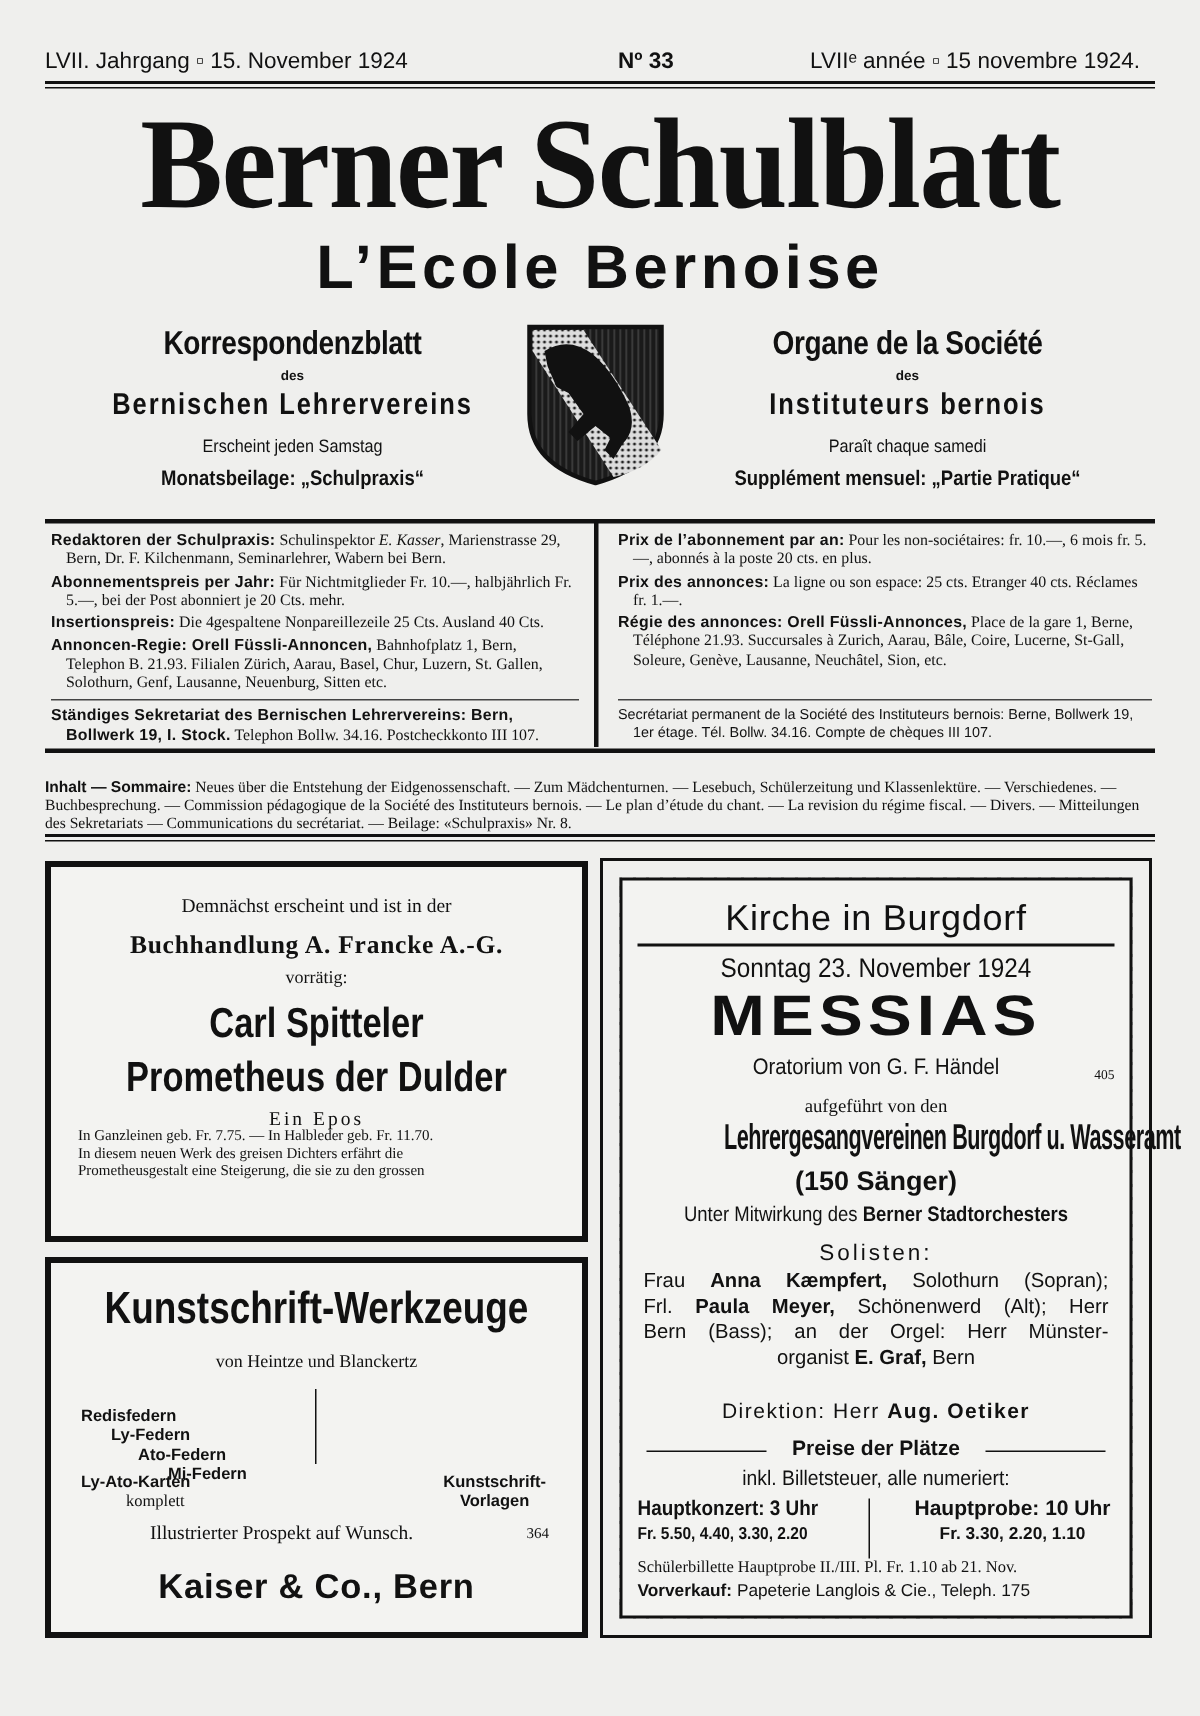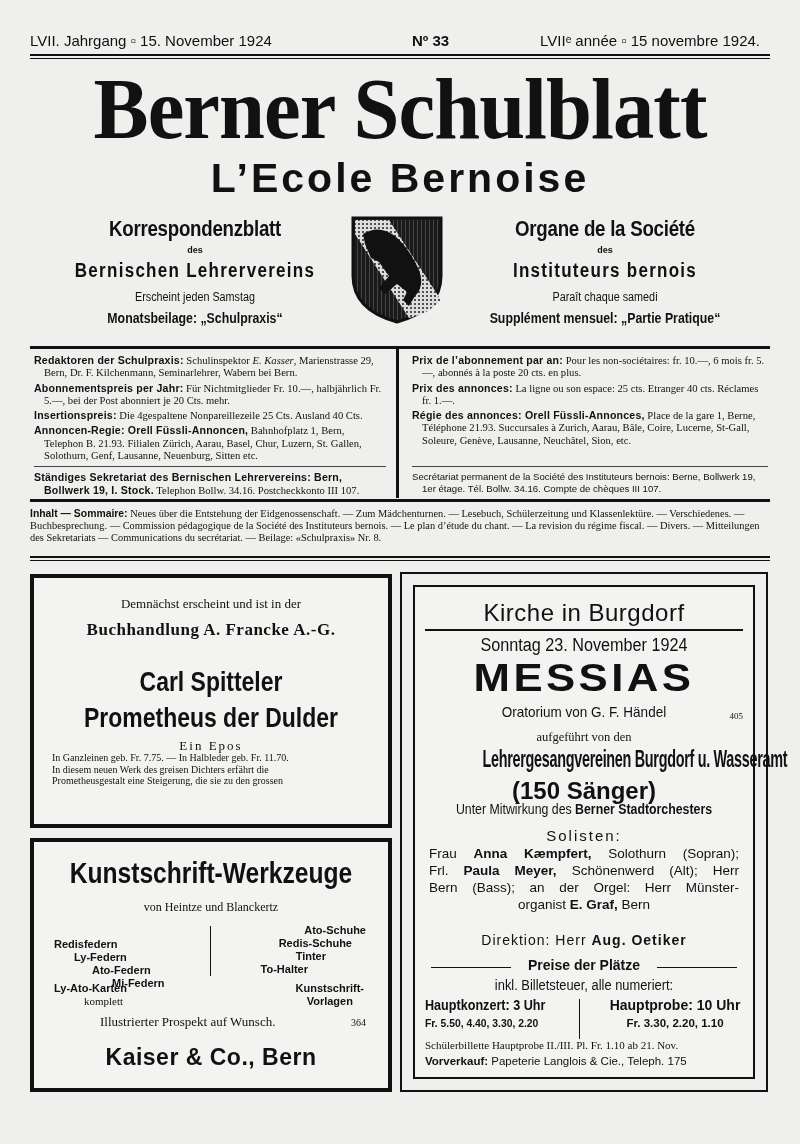--- a/index.html
+++ b/index.html
@@ -27,21 +27,21 @@
 
   .crest { left: 349px; top: 214px; width: 96px; height: 110px; }
 
   .info { font-family: "Liberation Serif", serif; font-size: 10.6px; line-height: 12.3px; }
   .info p { margin-bottom: 2px; text-indent: -10px; padding-left: 10px; }
   .info b.sans { font-family: "Liberation Sans", sans-serif; font-weight: 900; letter-spacing: 0.2px; }
   .info i { font-style: italic; }
 
   .vrule { width: 3px; background: #111; }
 
-  .contents { left: 30px; top: 508px; width: 742px; font-size: 10.4px; line-height: 11.8px; font-family: "Liberation Serif", serif; }
+  .contents { left: 30px; top: 520px; width: 742px; font-size: 10.4px; line-height: 11.8px; font-family: "Liberation Serif", serif; }
   .contents b { font-family: "Liberation Sans", sans-serif; font-weight: 900; }
 
   
   .ad-box { border: 4px solid #111; background: #f3f3f1; }
   .ad1 { left: 30px; top: 574px; width: 362px; height: 254px; }
   .ad2 { left: 30px; top: 838px; width: 362px; height: 254px; }
   .ad3 { left: 400px; top: 572px; width: 368px; height: 520px; }
 
   .ad3-border { position: absolute; inset: 0; border: 13px solid transparent;
      background:
@@ -131,46 +131,41 @@
 <div class="abs rule-thick" style="left:30px;top:499px;width:740px"></div>
 
 <div class="abs contents">
   <b>Inhalt — Sommaire:</b><span> Neues über die Entstehung der Eidgenossenschaft. — Zum Mädchenturnen. — Lesebuch, Schülerzeitung und Klassenlektüre. — Verschiedenes. — Buchbesprechung. — Commission pédagogique de la Société des Instituteurs bernois. — Le plan d’étude du chant. — La revision du régime fiscal. — Divers. — Mitteilungen des Sekretariats — Communications du secrétariat. — Beilage: «Schulpraxis» Nr. 8.</span>
 </div>
 <div class="abs rule-double" style="left:30px;top:556px;width:740px"></div>
 
 <div class="abs ad-box ad1">
   <div class="block" style="top:42px;font-size:17px;font-weight:bold;letter-spacing:0.5px">Buchhandlung A. Francke A.-G.</div>
   <div class="block" style="top:18px;font-size:13px">Demnächst erscheint und ist in der</div>
+  <div class="block" style="top:66px;font-size:12px">vorrätig:</div>
   <div class="block cond" style="top:88px;font-size:28px;transform:scaleX(0.82)">Carl Spitteler</div>
   <div class="block cond" style="top:124px;font-size:28px;transform:scaleX(0.82)">Prometheus der Dulder</div>
   <div class="block" style="top:160px;font-size:13px;letter-spacing:2px">Ein Epos</div>
   <div class="abs" style="left:18px;top:174px;width:322px;font-size:10px;line-height:11.5px">
     <div>In Ganzleinen geb. Fr. 7.75. — In Halbleder geb. Fr. 11.70.</div>
     <div>In diesem neuen Werk des greisen Dichters erfährt die</div>
     <div>Prometheusgestalt eine Steigerung, die sie zu den grossen</div>
   </div>
 </div>
 
 <div class="abs ad-box ad2">
   <div class="block cond" style="top:14px;font-size:30px;transform:scaleX(0.82)">Kunstschrift-Werkzeuge</div>
   <div class="block" style="top:58px;font-size:12px">von Heintze und Blanckertz</div>
   <div class="abs grot" style="left:20px;top:96px;width:150px;font-size:11px;font-weight:700;line-height:13px">
     <div>Redisfedern</div>
     <div style="padding-left:20px">Ly-Federn</div>
     <div style="padding-left:38px">Ato-Federn</div>
     <div style="padding-left:58px">Mi-Federn</div>
   </div>
   <div class="abs" style="left:176px;top:84px;width:1px;height:50px;background:#111"></div>
-  <div class="abs grot" style="left:184px;top:82px;width:148px;font-size:11px;font-weight:900;line-height:13px;text-align:right">
-    <div>Ato-Schuhe</div>
-    <div style="padding-right:14px">Redis-Schuhe</div>
-    <div style="padding-right:40px">Tinter</div>
-    <div style="padding-right:58px">To-Halter</div>
-  </div>
   <div class="abs grot" style="left:20px;top:140px;font-size:11px;font-weight:900">Ly-Ato-Karten</div>
   <div class="abs" style="left:50px;top:153px;font-size:11px">komplett</div>
   <div class="abs grot" style="right:24px;top:140px;font-size:11px;font-weight:900;text-align:center;line-height:13px">
     <div>Kunstschrift-</div>
     <div>Vorlagen</div>
   </div>
   <div class="abs" style="left:66px;top:172px;font-size:13px">Illustrierter Prospekt auf Wunsch.</div>
   <div class="abs" style="right:22px;top:175px;font-size:10px">364</div>
   <div class="block grot" style="top:202px;font-size:23px;font-weight:900;letter-spacing:0.5px">Kaiser &amp; Co., Bern</div>
 </div>
@@ -179,21 +174,21 @@
   <div class="ad3-border"></div>
   <div class="ad3-inner">
     <div class="block grot" style="top:12px;font-size:24px;letter-spacing:0.5px">Kirche in Burgdorf</div>
     <div class="abs" style="left:10px;right:10px;top:42px;border-top:2px solid #111"></div>
     <div class="block grot" style="top:48px;font-size:18px;transform:scaleX(0.9)">Sonntag 23. November 1924</div>
     <div class="block grot" style="top:70px;font-size:38px;font-weight:900;letter-spacing:3px;transform:scaleX(1.15)">MESSIAS</div>
     <div class="block grot" style="top:116px;font-size:15px;transform:scaleX(0.9)">Oratorium von G. F. Händel</div>
     <div class="abs" style="right:10px;top:124px;font-size:9px">405</div>
     <div class="block" style="top:143px;font-size:12.5px">aufgeführt von den</div>
     <div class="block cond" style="top:158px;font-size:24px;transform:scaleX(0.6);letter-spacing:-0.5px">Lehrergesangvereinen Burgdorf u. Wasseramt</div>
-    <div class="block grot" style="top:190px;font-size:24px;font-weight:bold">(150 Sänger)</div>
+    <div class="block grot" style="top:190px;font-size:18px;font-weight:bold">(150 Sänger)</div>
     <div class="block grot" style="top:214px;font-size:14px;transform:scaleX(0.88)">
       <span>Unter Mitwirkung des </span><b>Berner Stadtorchesters</b>
     </div>
     <div class="block grot" style="top:240px;font-size:15px;letter-spacing:2px">Solisten:</div>
     <div class="abs grot" style="left:14px;right:14px;top:258px;font-size:13.5px;line-height:17px;text-align:center">
       <div style="text-align:justify;text-align-last:justify"><span>Frau </span><b>Anna Kæmpfert,</b><span> Solothurn (Sopran);</span></div>
       <div style="text-align:justify;text-align-last:justify"><span>Frl. </span><b>Paula Meyer,</b><span> Schönenwerd (Alt); Herr</span></div>
       <div style="text-align:justify;text-align-last:justify"><span>Bern (Bass); an der Orgel: Herr Münster-</span></div>
       <div><span>organist </span><b>E. Graf,</b><span> Bern</span></div>
     </div>

